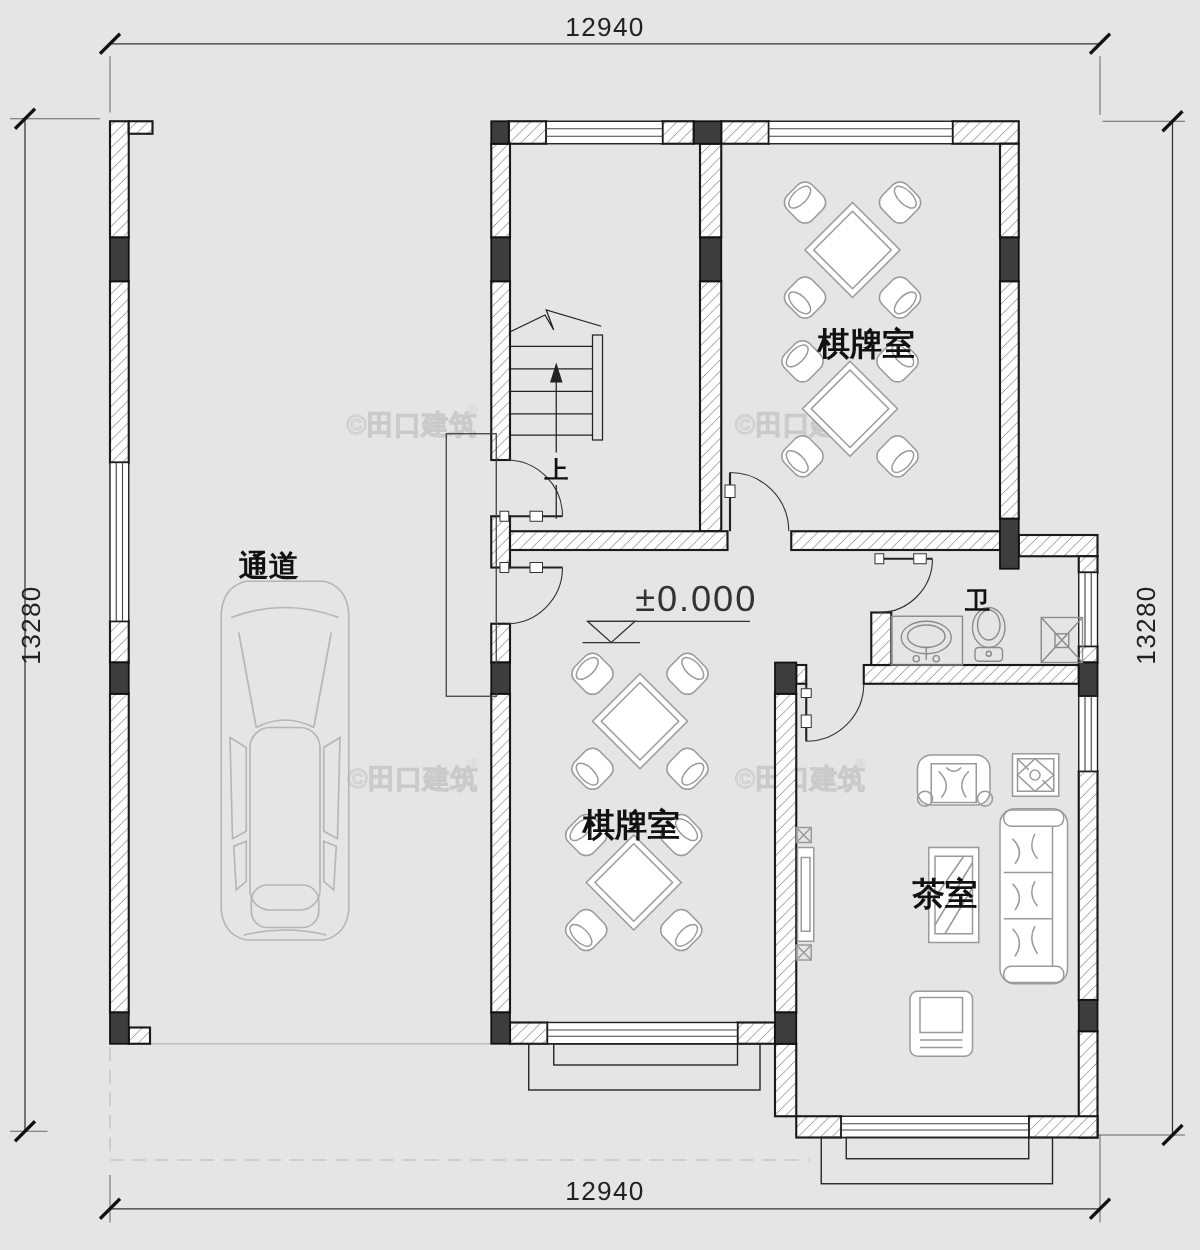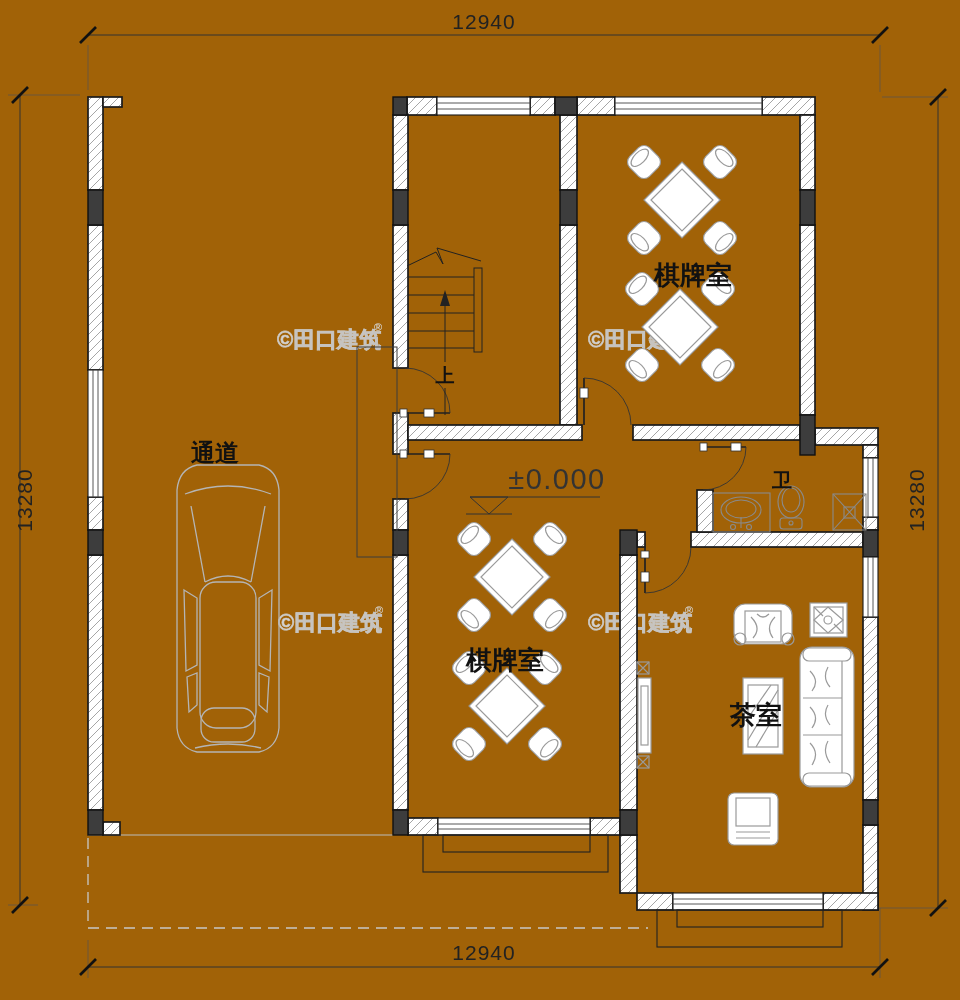--- a/index.html
+++ b/index.html
@@ -1,16 +1,16 @@
 <!DOCTYPE html>
 <html><head>
 <meta charset="utf-8">
 <style>
   html,body{margin:0;padding:0;background:#ffffff;}
-  .page{width:960px;height:1000px;position:relative;background:#a16207;overflow:hidden;
+  .page{width:960px;height:1000px;position:relative;background:#e5e5e5;overflow:hidden;
         font-family:"Liberation Sans", sans-serif;}
   svg{display:block;}
   .wall{fill:url(#hatch);stroke:#1a1a1a;stroke-width:1.7;}
   .col{fill:#3d3d3d;stroke:#111;stroke-width:1.4;}
   .win rect{fill:#fff;stroke:#1a1a1a;stroke-width:1.1;}
   .win path{stroke:#444;stroke-width:0.9;fill:none;}
   .dim{stroke:#333;stroke-width:1;fill:none;}
   .dimthin{stroke:#555;stroke-width:0.7;fill:none;}
   .tick{stroke:#111;stroke-width:2.6;}
   .dimtxt{font-size:21px;fill:#222;letter-spacing:1px;}

